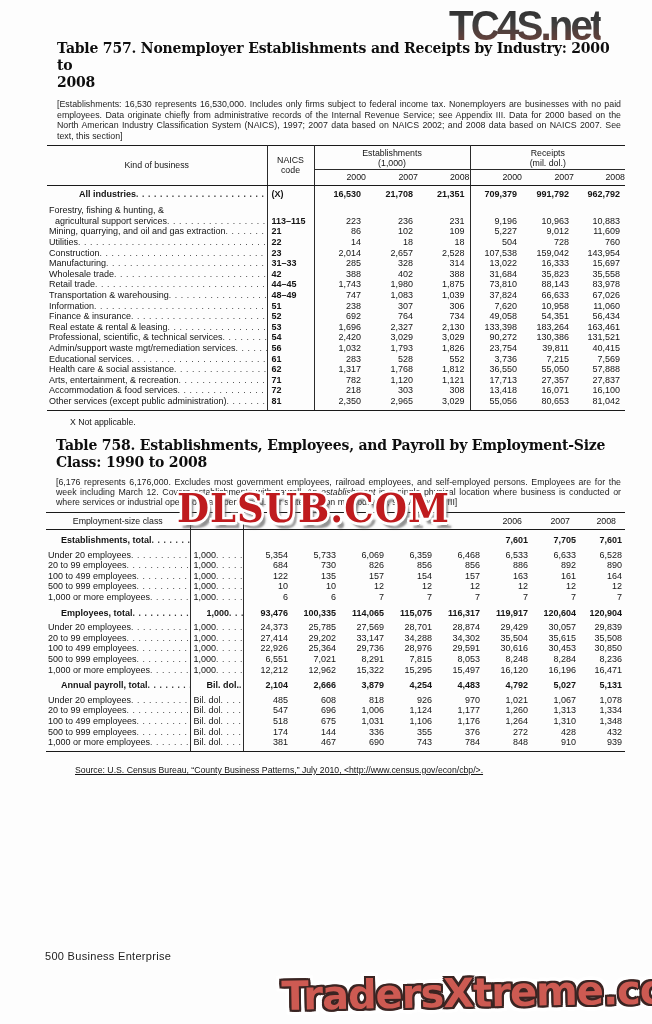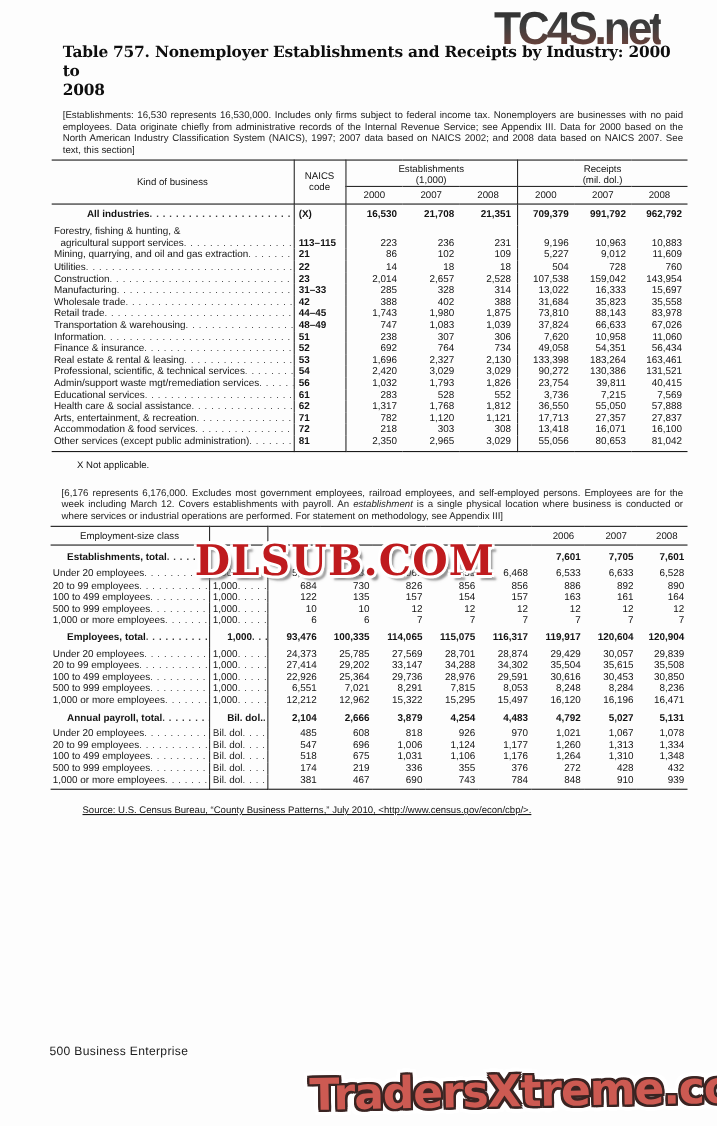--- a/index.html
+++ b/index.html
@@ -25,21 +25,21 @@
 
   
   .t757 thead tr:first-child th { border-top:1.4px solid #1a1a1a; }
   .t757 .c-kind { border-right:1px solid #2b2b2b; border-bottom:1.7px solid #1a1a1a;
     vertical-align:middle; text-align:center; }
   .t757 .c-naics { border-right:1px solid #2b2b2b; border-bottom:1.7px solid #1a1a1a;
     vertical-align:middle; text-align:center; padding:2px 0; }
   .naics-h { display:inline-block; width:34px; line-height:10px; }
   .t757 .grp { border-bottom:1px solid #2b2b2b; text-align:center; padding:2px 0 1px; vertical-align:middle; }
   .b-r { border-right:1px solid #2b2b2b; }
-  .t757 tr.years th { border-bottom:1.7px solid #1a1a1a; text-align:center; padding:2px 0 2px; }
+  .t757 tr.years th { border-bottom:1.7px solid #1a1a1a; text-align:right; padding:2px 0 2px; }
 
   
   .t758 thead th { border-top:1.4px solid #1a1a1a; border-bottom:1.4px solid #1a1a1a; padding:3px 0 3px; }
   .t758 .c-class { border-right:1px solid #2b2b2b; text-align:center; }
   .t758 .c-unit { border-right:1px solid #2b2b2b; }
   .t758 thead th.yr { text-align:right; padding-right:9px; }
 
   
   tbody td { vertical-align:bottom; }
   .num { text-align:right; padding-right:5px; line-height:10.6px; white-space:nowrap; }
@@ -420,20 +420,22 @@
             <td class="num">81,042</td>
           </tr>
         </tbody>
     </table>
 
     <div class="foot">X Not applicable.</div>
   </section>
 
   <section id="sec758" class="sec">
     <div class="tbl-title">
+      <div>Table 758. Establishments, Employees, and Payroll by Employment-Size</div>
+      <div>Class: 1990 to 2008</div>
     </div>
     <div class="headnote"><span>[6,176 represents 6,176,000. Excludes most government employees, railroad employees, and self-employed persons. Employees are for the week including March 12. Covers establishments with payroll. An </span><span class="it">establishment</span><span> is a single physical location where business is conducted or where services or industrial operations are performed. For statement on methodology, see Appendix III]</span></div>
 
     <table class="t758">
       <colgroup>
         <col style="width:144px">
           <col style="width:53px">
         <col style="width:48px">
           <col style="width:48px">
           <col style="width:48px">
@@ -812,21 +814,21 @@
                 <span class="d"></span>
               </div>
             </td>
             <td class="unit">
               <div class="lead">
                 <span class="t">Bil. dol</span>
                 <span class="d"></span>
               </div>
             </td>
             <td class="num">174</td>
-            <td class="num">219</td>
+            <td class="num">144</td>
             <td class="num">336</td>
             <td class="num">355</td>
             <td class="num">376</td>
             <td class="num">272</td>
             <td class="num">428</td>
             <td class="num">432</td>
           </tr>
           <tr>
             <td class="lbl">
               <div class="lead">

